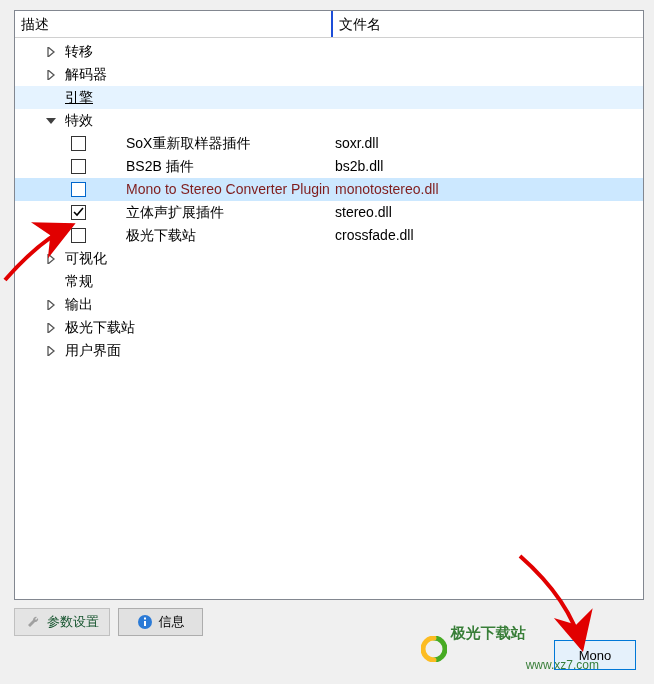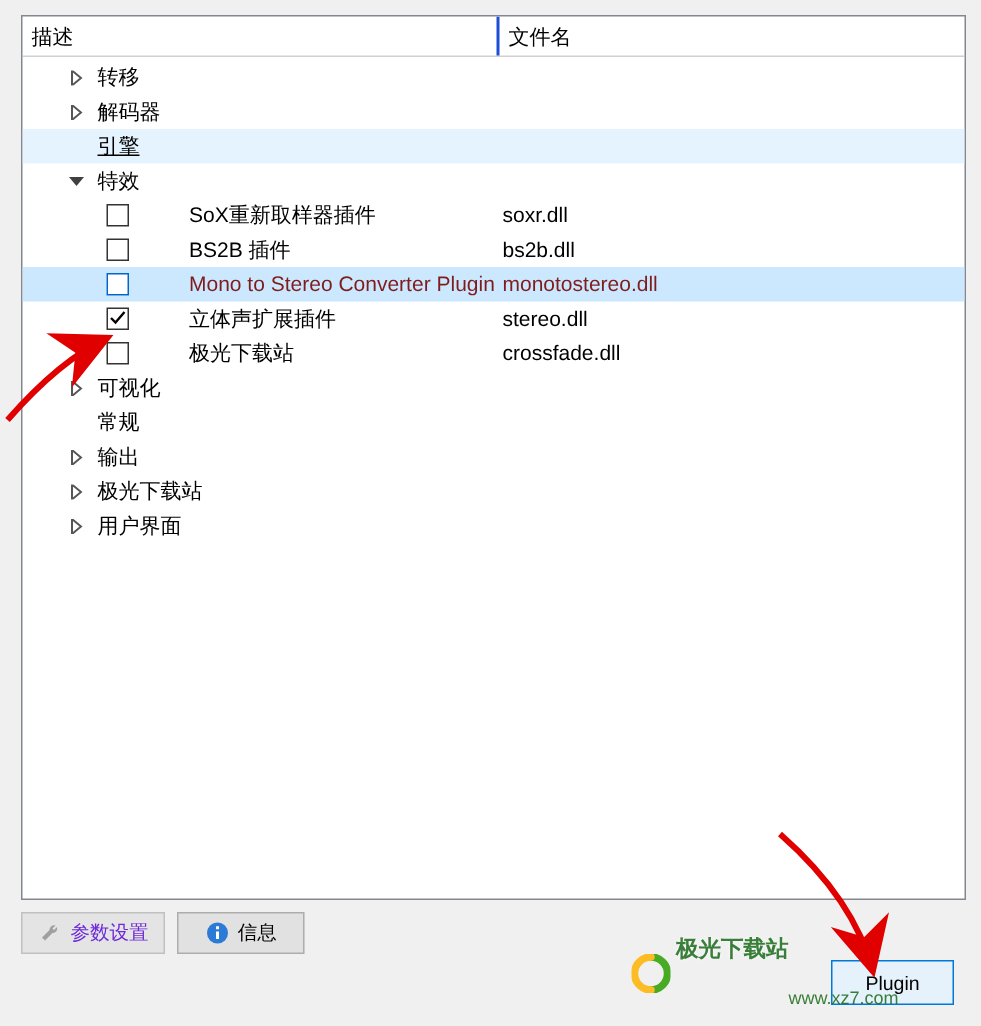--- a/index.html
+++ b/index.html
@@ -117,21 +117,21 @@
     display: inline-flex;
     align-items: center;
     justify-content: center;
     padding: 0 10px;
     font-size: 13px;
     gap: 6px;
     box-sizing: border-box;
   }
   .btn.disabled {
     background: #e4e4e4;
-    color: #6d28d9;
+    color: #14532d;
     border-color: #c0c0c0;
   }
   .btn .icn { width: 16px; height: 16px; display:inline-flex; align-items:center; justify-content:center; }
 
   .close-btn {
     position: absolute;
     right: 18px;
     bottom: 14px;
     width: 80px;
     height: 28px;
@@ -362,21 +362,21 @@
             <circle cx="8" cy="8" r="7" fill="#2b7ad6"></circle>
             <rect x="7" y="7" width="2" height="5" fill="#fff"></rect>
             <rect x="7" y="3.5" width="2" height="2" fill="#fff"></rect>
           </svg>
       </span>
       <span>信息</span>
     </div>
   </div>
 
   <div class="close-btn">
-    <span>Plugin</span>
+    <span>Mono</span>
   </div>
 
   <div class="watermark">
     <span class="wm-logo">
       <svg width="26" height="26" viewBox="0 0 26 26">
         <path d="M13 2 A11 11 0 0 1 24 13 A11 11 0 0 1 13 24" fill="none" stroke="#2aa000" stroke-width="5" stroke-linecap="round"></path>
         <path d="M13 24 A11 11 0 0 1 2 13 A11 11 0 0 1 13 2" fill="none" stroke="#ffb400" stroke-width="5" stroke-linecap="round"></path>
       </svg>
     </span>
     <span class="wm-text">

